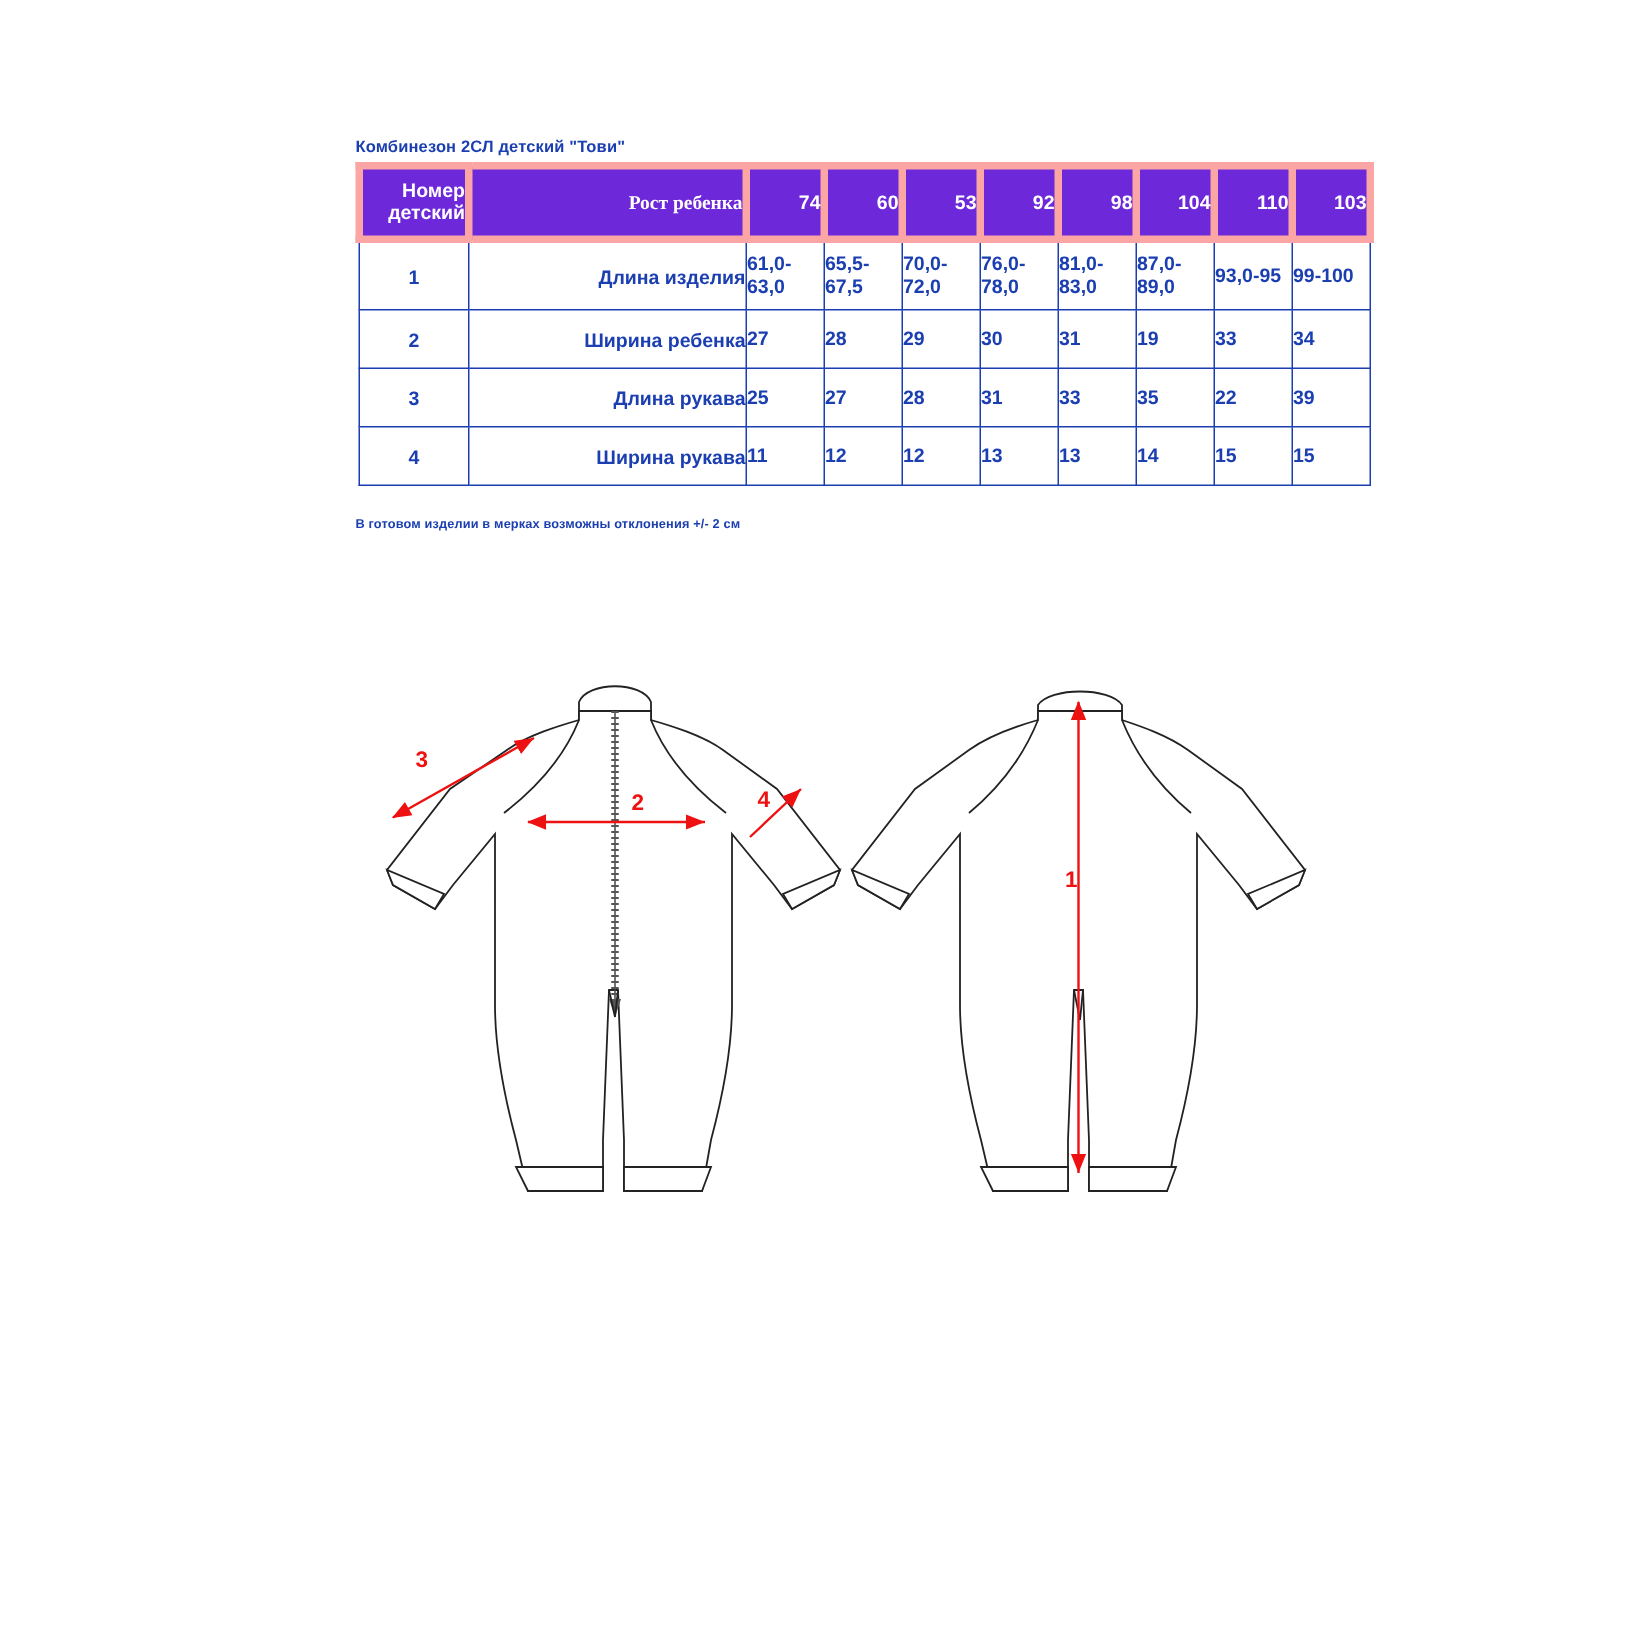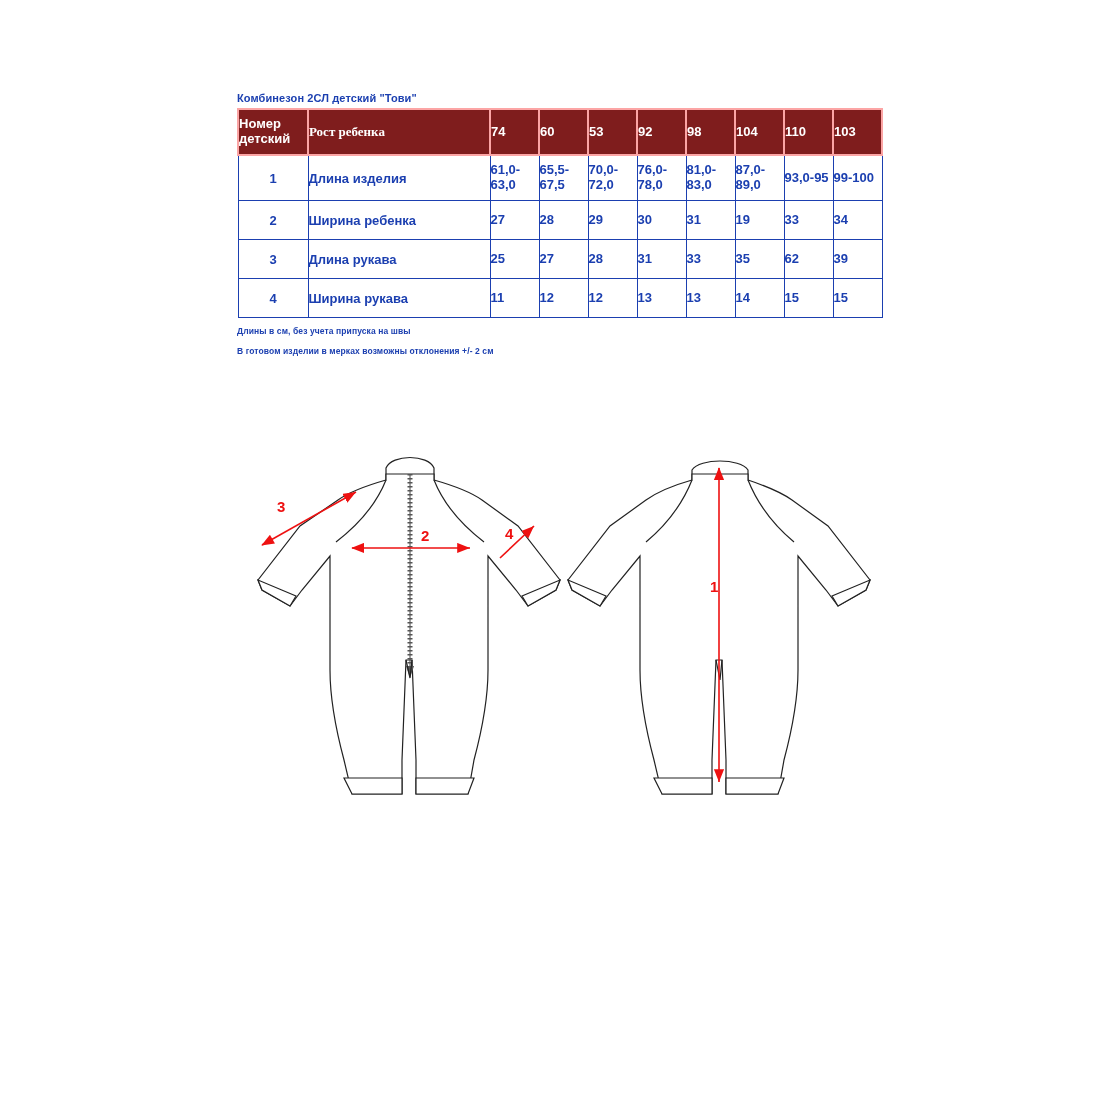--- a/index.html
+++ b/index.html
@@ -44,25 +44,25 @@
     font-size: 13px;
     font-weight: bold;
     color: #1b3fb0;
     background: #ffffff;
     padding: 0;
     vertical-align: middle;
     height: 38px;
   }
 
   table.size-table thead th {
-    background: #7f1d1d;
+    background: #6d28d9;
     color: #ffffff;
-    border: 2px solid #fca5a5;
+    border: 5px solid #fca5a5;
     font-size: 13px;
-    text-align: left;
+    text-align: right;
     height: 44px;
     line-height: 1.15;
   }
 
   th.col-num {
     width: 68px;
   }
   th.col-name {
     width: 180px;
     text-align: left;
@@ -71,21 +71,21 @@
   }
   th.col-size {
     width: 47px;
   }
 
   td.cell-num {
     text-align: center;
     width: 68px;
   }
   td.cell-name {
-    text-align: left;
+    text-align: right;
     padding-left: 12px;
     width: 180px;
     font-size: 13.5px;
   }
   td.cell-val {
     text-align: left;
     font-size: 13px;
     line-height: 1.15;
   }
   tr.row-tall td {
@@ -93,21 +93,21 @@
   }
 
   .note {
     font-size: 8.5px;
     font-weight: bold;
     color: #1b3fb0;
     margin-top: 8px;
     letter-spacing: 0.1px;
   }
   .note2 {
-    margin-top: 10px;
+    margin-top: 20px;
   }
 
   
   #illustration {
     position: absolute;
     left: 0;
     top: 430px;
     width: 1100px;
     height: 420px;
   }
@@ -172,39 +172,38 @@
       </tr>
       <tr>
         <td class="cell-num">3</td>
         <td class="cell-name">Длина рукава</td>
         <td class="cell-val">25</td>
         <td class="cell-val">27</td>
         <td class="cell-val">28</td>
         <td class="cell-val">31</td>
         <td class="cell-val">33</td>
         <td class="cell-val">35</td>
-        <td class="cell-val">62</td>
+        <td class="cell-val">22</td>
         <td class="cell-val">39</td>
       </tr>
       <tr>
         <td class="cell-num">4</td>
         <td class="cell-name">Ширина рукава</td>
         <td class="cell-val">11</td>
         <td class="cell-val">12</td>
         <td class="cell-val">12</td>
         <td class="cell-val">13</td>
         <td class="cell-val">13</td>
         <td class="cell-val">14</td>
         <td class="cell-val">15</td>
         <td class="cell-val">15</td>
       </tr>
     </tbody>
   </table>
 
-  <div class="note">Длины в см, без учета припуска на швы</div>
   <div class="note note2">В готовом изделии в мерках возможны отклонения +/- 2 см</div>
 </div>
 
 <div id="illustration">
   <svg width="1100" height="420" viewBox="0 0 1100 420" xmlns="http://www.w3.org/2000/svg">
     <defs>
       <marker id="arrowRed" markerWidth="9" markerHeight="9" refX="8" refY="3.2" orient="auto">
         <path d="M0,0 L8,3.2 L0,6.4 z" fill="#ee1111"></path>
       </marker>
       <marker id="arrowRedStart" markerWidth="9" markerHeight="9" refX="0.5" refY="3.2" orient="auto">

